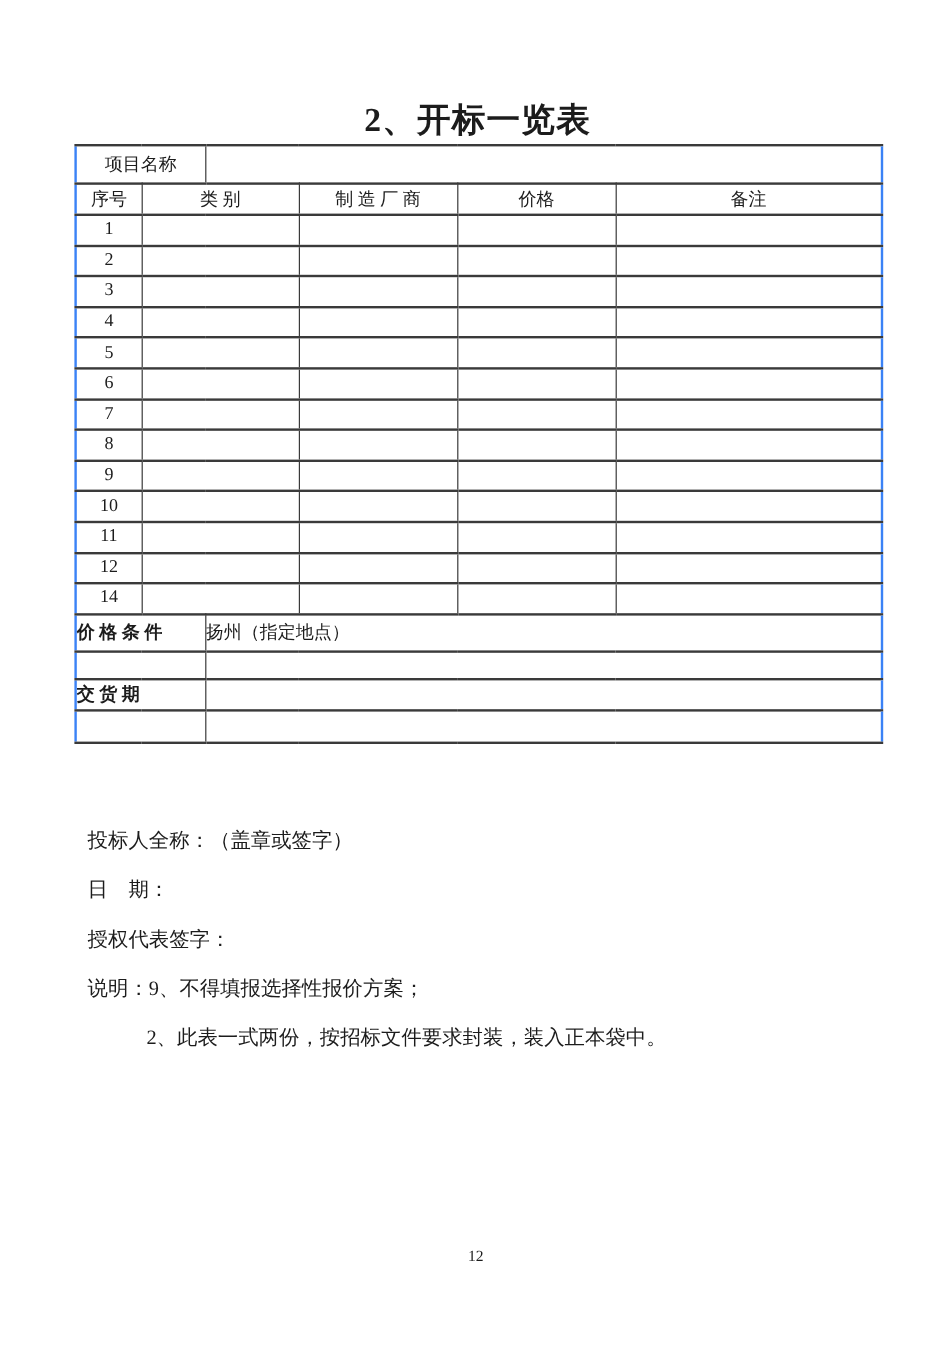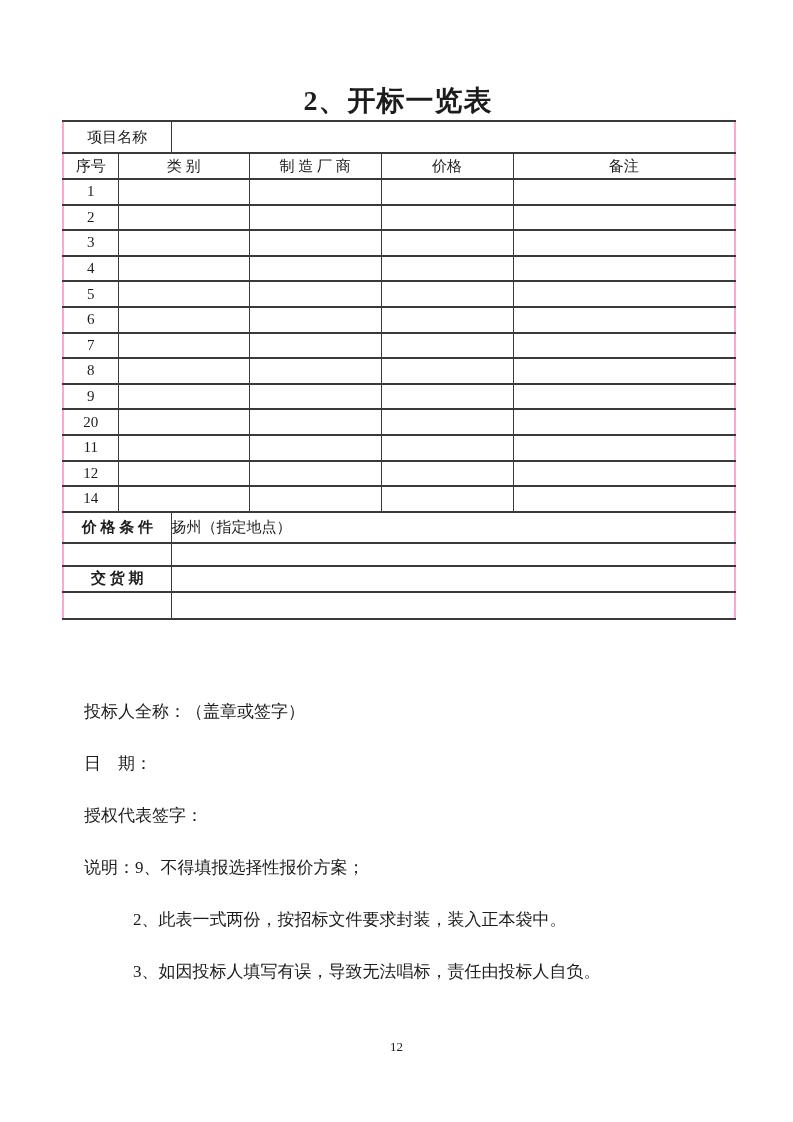--- a/index.html
+++ b/index.html
@@ -27,51 +27,51 @@
     letter-spacing: 1px;
     line-height: 26px;
   }
   table.open-table {
     position: absolute;
     left: 62px;
     top: 120px;
     width: 672px;
     border-collapse: collapse;
     table-layout: fixed;
-    border: 2px solid #f9a8d4;
+    border: 2px solid #3b82f6;
   }
   table.open-table td {
     border: solid #3a3a3a;
     border-width: 2px 1px;
     padding: 0;
     font-size: 15px;
     vertical-align: middle;
     overflow: hidden;
     white-space: nowrap;
   }
   tr.project-row  { height: 32px; }
   tr.header-row   { height: 26px; padding-left: 38px; }
   tr.data-row     { height: 25.6px; }
   tr.pc-row       { height: 31px; }
   tr.blank-row-a  { height: 23px; }
   tr.delivery-row { height: 26px; }
   tr.blank-row-b  { height: 27px; }
   td.c { text-align: center; }
   td.num { text-align: center; font-size: 16px; }
-  td.bold-label { font-weight: bold; text-align: center; }
+  td.bold-label { font-weight: bold; text-align: left; }
   td.value-cell { padding-left: 9px; text-align: left; }
   .sign-block {
     position: absolute;
     left: 72px;
     top: 680px;
     width: 660px;
     font-size: 17px;
   }
   .sign-block p {
-    margin: 12px;
+    margin: 1px;
     line-height: 40px;
     white-space: nowrap;
   }
   .sign-block p.indent {
     padding-left: 49px;
   }
   .page-number {
     position: absolute;
     top: 1040px;
     left: 0;
@@ -167,21 +167,21 @@
         <td></td>
       </tr>
       <tr class="data-row">
         <td class="num">9</td>
         <td colspan="2"></td>
         <td></td>
         <td></td>
         <td></td>
       </tr>
       <tr class="data-row">
-        <td class="num">20</td>
+        <td class="num">10</td>
         <td colspan="2"></td>
         <td></td>
         <td></td>
         <td></td>
       </tr>
       <tr class="data-row">
         <td class="num">11</td>
         <td colspan="2"></td>
         <td></td>
         <td></td>
@@ -220,18 +220,17 @@
       </tr>
     </tbody>
   </table>
 
   <div class="sign-block">
     <p>投标人全称：（盖章或签字）</p>
     <p>日　期：</p>
     <p>授权代表签字：</p>
     <p>说明：9、不得填报选择性报价方案；</p>
     <p class="indent">2、此表一式两份，按招标文件要求封装，装入正本袋中。</p>
-    <p class="indent">3、如因投标人填写有误，导致无法唱标，责任由投标人自负。</p>
   </div>
 
   <div class="page-number">12</div>
 
 </div>
 
 </body></html>

